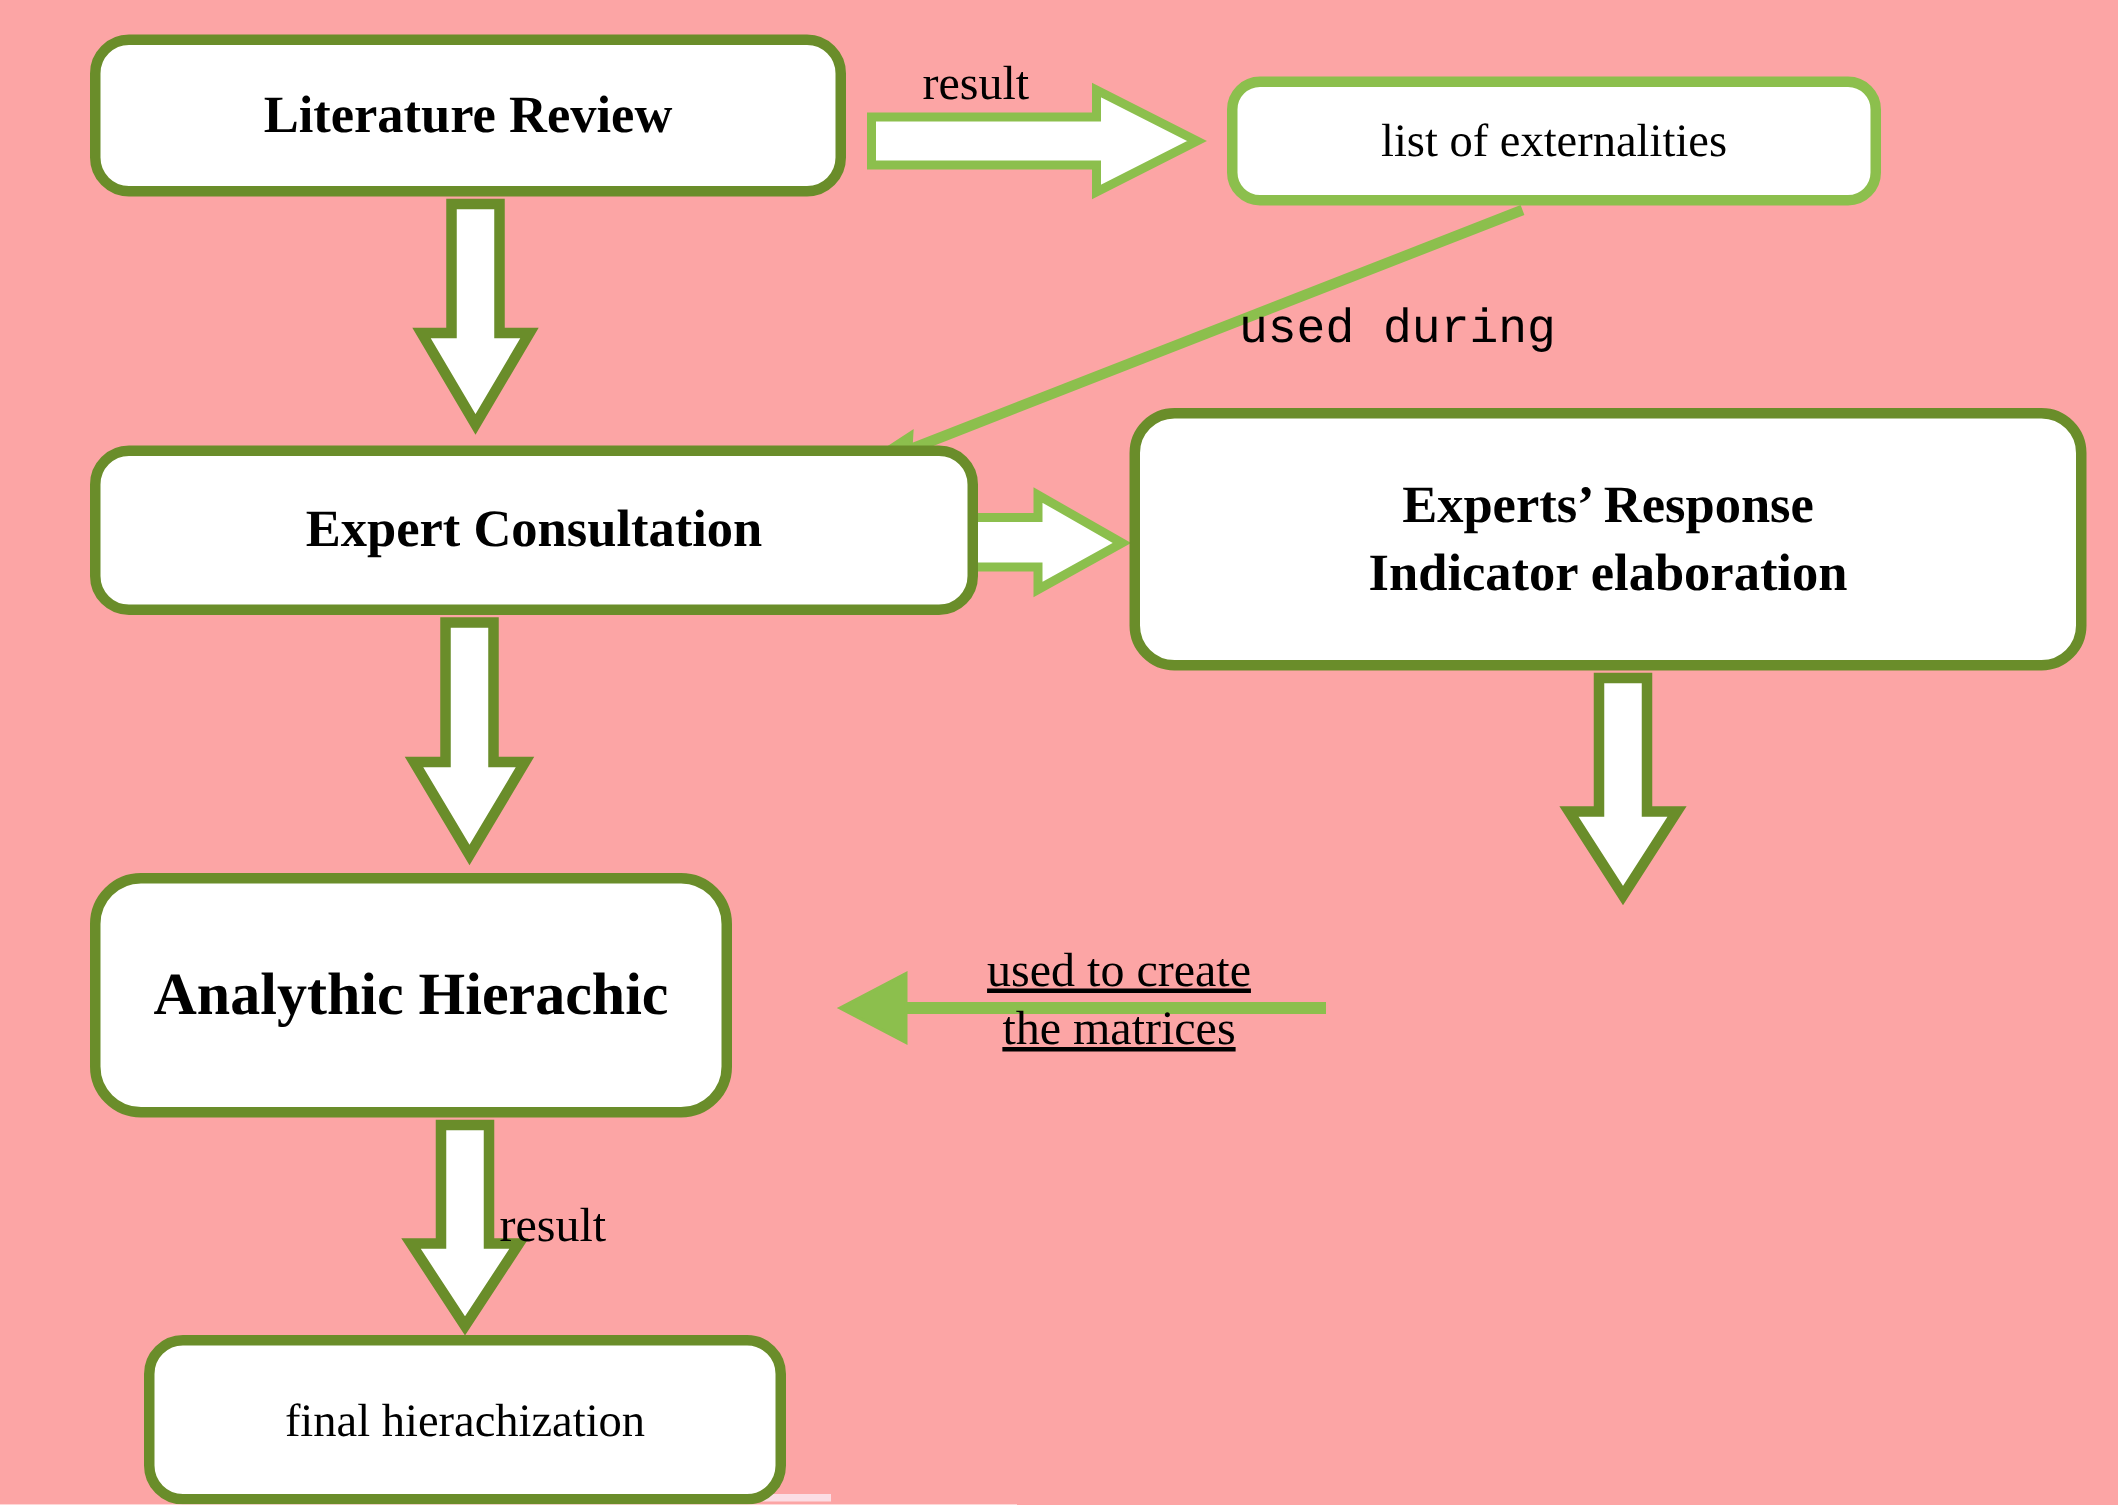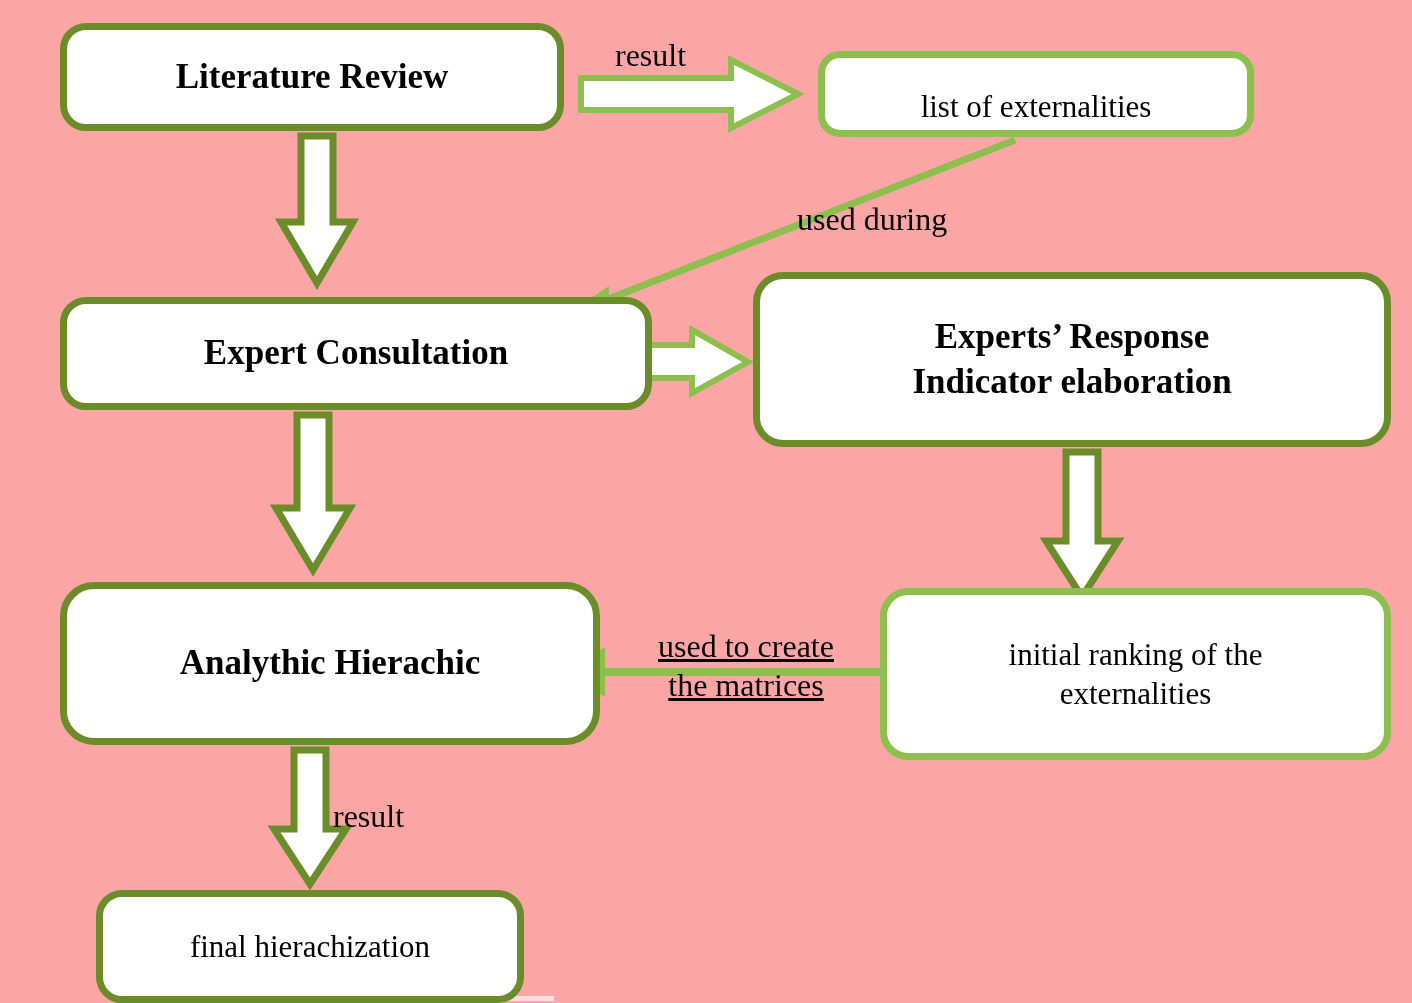--- a/index.html
+++ b/index.html
@@ -51,46 +51,46 @@
   }
   .label-center { text-align: center; }
 
   
   #node-literature-review {
     left: 60px;  top: 23px;  width: 504px; height: 108px;
     border-radius: 26px;  font-size: 35px;
   }
   #node-list-externalities {
     left: 818px; top: 51px;  width: 436px; height: 86px;
-    border-radius: 22px;  font-size: 31px; align-items: flex-end;
+    border-radius: 22px;  font-size: 31px;
   }
   #node-expert-consultation {
     left: 60px;  top: 297px; width: 592px; height: 113px;
     border-radius: 26px;  font-size: 35px;
   }
   #node-experts-response {
     left: 753px; top: 272px; width: 638px; height: 175px;
     border-radius: 30px;  font-size: 35px;
   }
   #node-ahp {
-    left: 60px;  top: 582px; width: 540px; height: 163px;
-    border-radius: 34px;  font-size: 35px;
+    left: 60px;  top: 582px; width: 428px; height: 163px;
+    border-radius: 34px;  font-size: 40px;
   }
   #node-initial-ranking {
     left: 880px; top: 588px; width: 511px; height: 172px;
     border-radius: 28px;  font-size: 31px;
   }
   #node-final-hierachization {
     left: 96px;  top: 890px; width: 428px; height: 113px;
     border-radius: 26px;  font-size: 31px;
   }
 
   
   #label-result-top   { left: 615px; top: 36px;  font-size: 32px; }
-  #label-used-during  { left: 797px; top: 200px; font-size: 32px; }
+  #label-used-during  { left: 826px; top: 200px; font-size: 32px; font-family: Liberation Mono, monospace; }
   #label-used-create  { left: 615px; top: 627px; font-size: 32px; width: 262px; text-align: center; text-decoration: underline; }
   #label-result-bottom{ left: 333px; top: 797px; font-size: 32px; }
 </style>
 </head>
 <body>
 
 <div id="diagram-root">
 
   <svg id="vector-layer" viewBox="0 0 1412 1003" width="1412" height="1003" xmlns="http://www.w3.org/2000/svg">
 
@@ -133,26 +133,20 @@
       <div>Indicator elaboration</div>
     </div>
   </div>
 
   <div class="node node-dark bold-node" id="node-ahp">
     <div>
       <div>Analythic Hierachic</div>
     </div>
   </div>
 
-  <div class="node node-light" id="node-initial-ranking">
-    <div>
-      <div>initial ranking of the</div>
-      <div>externalities</div>
-    </div>
-  </div>
 
   <div class="node node-dark" id="node-final-hierachization">
     <span>final hierachization</span>
   </div>
 
   <div class="label" id="label-result-top">result</div>
 
   <div class="label" id="label-used-during">used during</div>
 
   <div class="label label-center" id="label-used-create">

